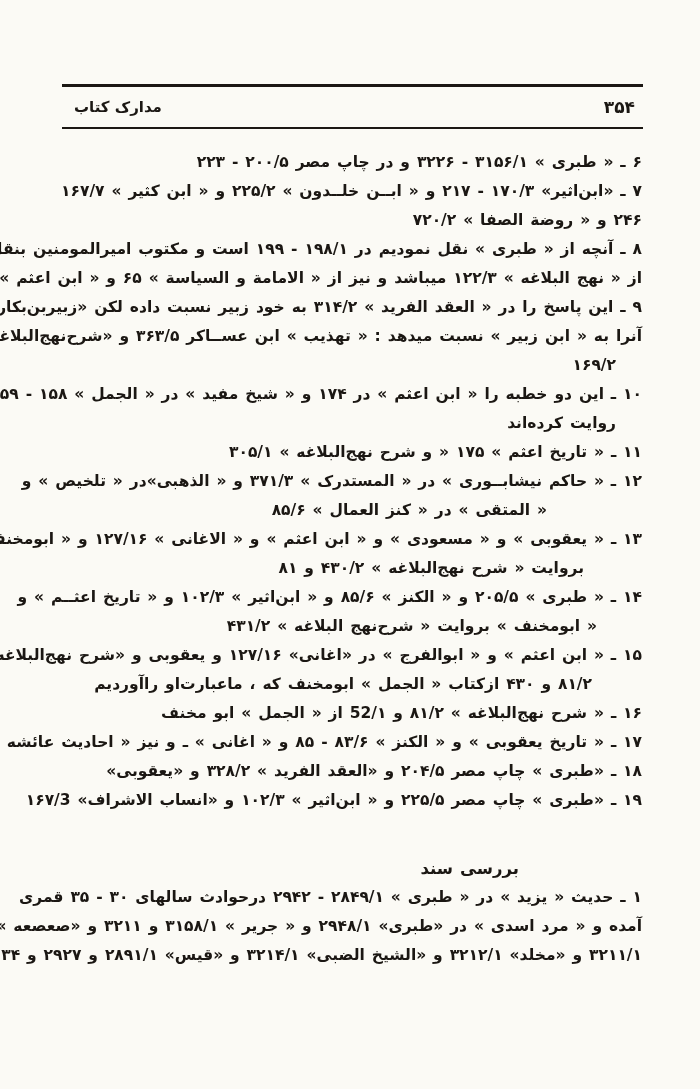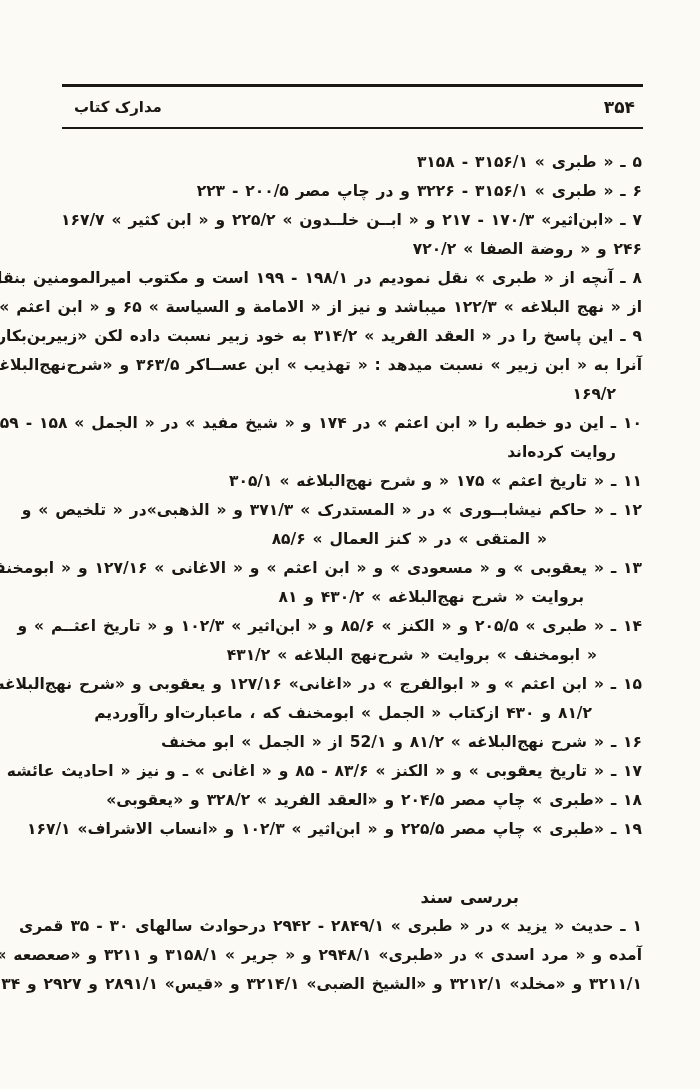--- a/index.html
+++ b/index.html
@@ -55,21 +55,20 @@
 <div class="page">
 
   <div class="running-head">
     <div class="rh-inner">
       <span class="pgnum">۳۵۴</span>
       <span class="rh-title">مدارک کتاب</span>
     </div>
   </div>
 
   <div class="fn-block" dir="rtl">
-    <div class="ln">۵ ـ « طبری » ۳۱۵۶/۱ - ۳۱۵۸</div>
     <div class="ln">۶ ـ « طبری » ۳۱۵۶/۱ - ۳۲۲۶ و در چاپ مصر ۲۰۰/۵ - ۲۲۳</div>
     <div class="ln">۷ ـ «ابن‌اثیر» ۱۷۰/۳ - ۲۱۷ و « ابــن خلــدون » ۲۲۵/۲ و « ابن کثیر » ۱۶۷/۷</div>
     <div class="ln">۲۴۶ و « روضة الصفا » ۷۲۰/۲</div>
     <div class="ln">۸ ـ آنچه از « طبری » نقل نمودیم در ۱۹۸/۱ - ۱۹۹ است و مکتوب امیرالمومنین بنقل</div>
     <div class="ln">از « نهج البلاغه » ۱۲۲/۳ میباشد و نیز از « الامامة و السیاسة » ۶۵ و « ابن اعثم » ۱۷۳</div>
     <div class="ln">۹ ـ این پاسخ را در « العقد الفرید » ۳۱۴/۲ به خود زبیر نسبت داده لکن «زبیربن‌بکار»</div>
     <div class="ln">آنرا به « ابن زبیر » نسبت میدهد : « تهذیب » ابن عســاکر ۳۶۳/۵ و «شرح‌نهج‌البلاغه»</div>
     <div class="ln ind-a">۱۶۹/۲</div>
     <div class="ln">۱۰ ـ این دو خطبه را « ابن اعثم » در ۱۷۴ و « شیخ مفید » در « الجمل » ۱۵۸ - ۱۵۹</div>
     <div class="ln ind-a">روایت کرده‌اند</div>
@@ -78,21 +77,21 @@
     <div class="ln ind-d">« المتقی » در « کنز العمال » ۸۵/۶</div>
     <div class="ln">۱۳ ـ « یعقوبی » و « مسعودی » و « ابن اعثم » و « الاغانی » ۱۲۷/۱۶ و « ابومخنف »</div>
     <div class="ln ind-c">بروایت « شرح نهج‌البلاغه » ۴۳۰/۲ و ۸۱</div>
     <div class="ln">۱۴ ـ « طبری » ۲۰۵/۵ و « الکنز » ۸۵/۶ و « ابن‌اثیر » ۱۰۲/۳ و « تاریخ اعثــم » و</div>
     <div class="ln ind-b">« ابومخنف » بروایت « شرح‌نهج البلاغه » ۴۳۱/۲</div>
     <div class="ln">۱۵ ـ « ابن اعثم » و « ابوالفرج » در «اغانی» ۱۲۷/۱۶ و یعقوبی و «شرح نهج‌البلاغه»</div>
     <div class="ln ind-e">۸۱/۲ و ۴۳۰ ازکتاب « الجمل » ابومخنف که ، ماعبارت‌او راآوردیم</div>
     <div class="ln">۱۶ ـ « شرح نهج‌البلاغه » ۸۱/۲ و 52/۱ از « الجمل » ابو مخنف</div>
     <div class="ln">۱۷ ـ « تاریخ یعقوبی » و « الکنز » ۸۳/۶ - ۸۵ و « اغانی » ـ و نیز « احادیث عائشه »</div>
     <div class="ln">۱۸ ـ «طبری » چاپ مصر ۲۰۴/۵ و «العقد الفرید » ۳۲۸/۲ و «یعقوبی»</div>
-    <div class="ln">۱۹ ـ «طبری » چاپ مصر ۲۲۵/۵ و « ابن‌اثیر » ۱۰۲/۳ و «انساب الاشراف» ۱۶۷/۱</div>
+    <div class="ln">۱۹ ـ «طبری » چاپ مصر ۲۲۵/۵ و « ابن‌اثیر » ۱۰۲/۳ و «انساب الاشراف» ۱۶۷/3</div>
 
     <div class="section-heading">بررسی سند</div>
 
     <div class="section-lines">
       <div class="ln">۱ ـ حدیث « یزید » در « طبری » ۲۸۴۹/۱ - ۲۹۴۲ درحوادث سالهای ۳۰ - ۳۵ قمری</div>
       <div class="ln">آمده و « مرد اسدی » در «طبری» ۲۹۴۸/۱ و « جریر » ۳۱۵۸/۱ و ۳۲۱۱ و «صعصعه »</div>
       <div class="ln">۳۲۱۱/۱ و «مخلد» ۳۲۱۲/۱ و «الشیخ الضبی» ۳۲۱۴/۱ و «قیس» ۲۸۹۱/۱ و ۲۹۲۷ و ۳۰۳۴</div>
     </div>
   </div>
 

